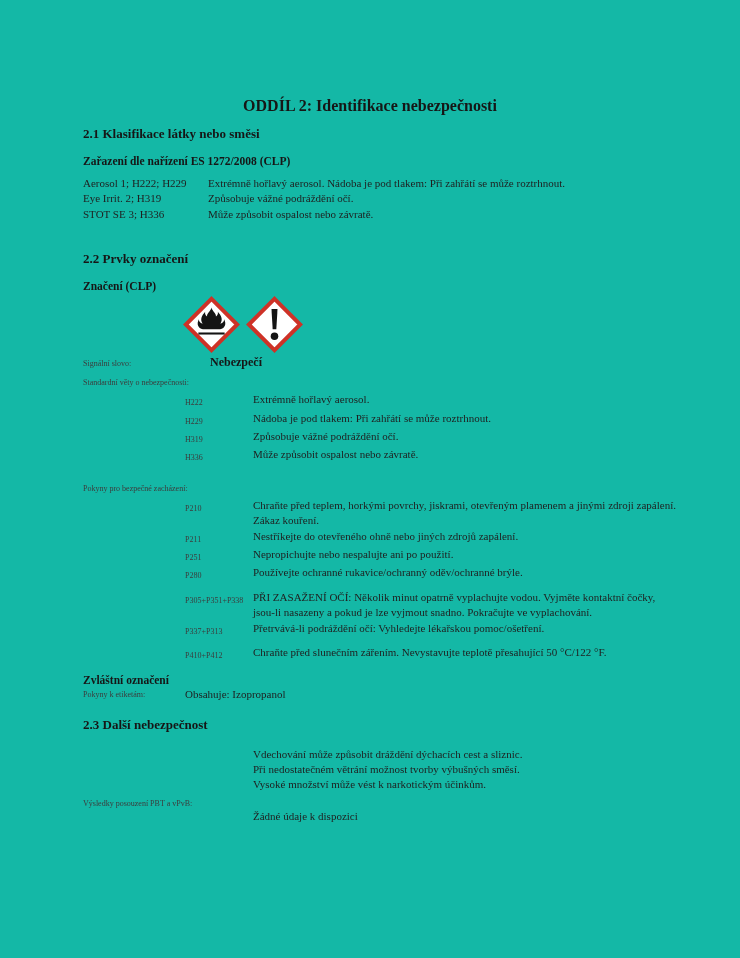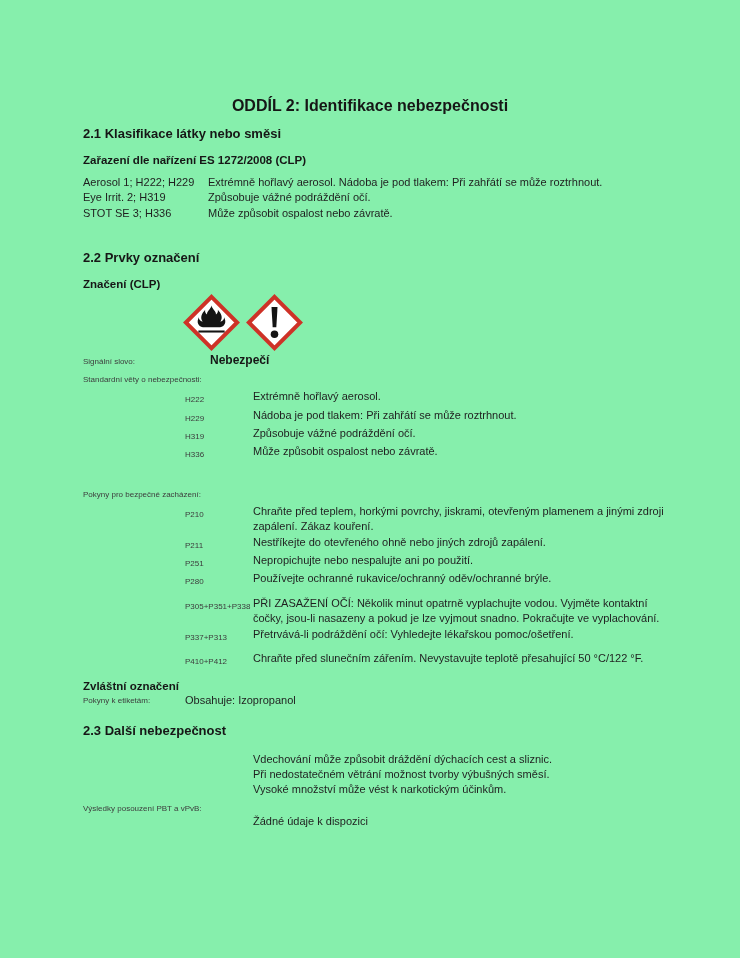--- a/index.html
+++ b/index.html
@@ -1,21 +1,21 @@
 <!DOCTYPE html>
 <html><head>
 <meta charset="utf-8">
 <style>
   html,body { margin:0; padding:0; background:#ffffff; }
   .page {
     position: relative;
     width: 740px;
     height: 958px;
-    background: #86efac;
-    font-family: Liberation Sans, sans-serif;
+    background: #14b8a6;
+    font-family: Liberation Serif, serif;
     color: #1f1f1f;
     overflow: hidden;
     box-sizing: border-box;
     padding-top: 97px;
   }
   .title {
     margin: 0 0 11px 0;
     text-align: center;
     font-size: 16px;
     font-weight: bold;
@@ -56,21 +56,21 @@
     display: flex;
     gap: 6px;
   }
   .pictograms svg { display: block; }
   
   .signal-row { display: flex; align-items: baseline; margin: 1px 0 7px 0; }
   .signal-row .small-label { flex: 0 0 102px; }
   .signal-word { font-size: 12px; font-weight: bold; color: #161616; padding-left: 25px; }
   
   .stmt-label { margin: 0 0 4px 0; }
-  .stmt-table { margin-left: 102px; margin-bottom: 26px; }
+  .stmt-table { margin-left: 102px; margin-bottom: 17px; }
   .stmt-row { display: flex; }
   .stmt-row.spaced { margin-top: 6px; }
   .stmt-code {
     flex: 0 0 68px;
     font-size: 8px;
     color: #3c3c3c;
     padding-top: 3px;
     line-height: 15.4px;
   }
   .stmt-text { flex: 1; font-size: 11px; line-height: 15.4px; }

